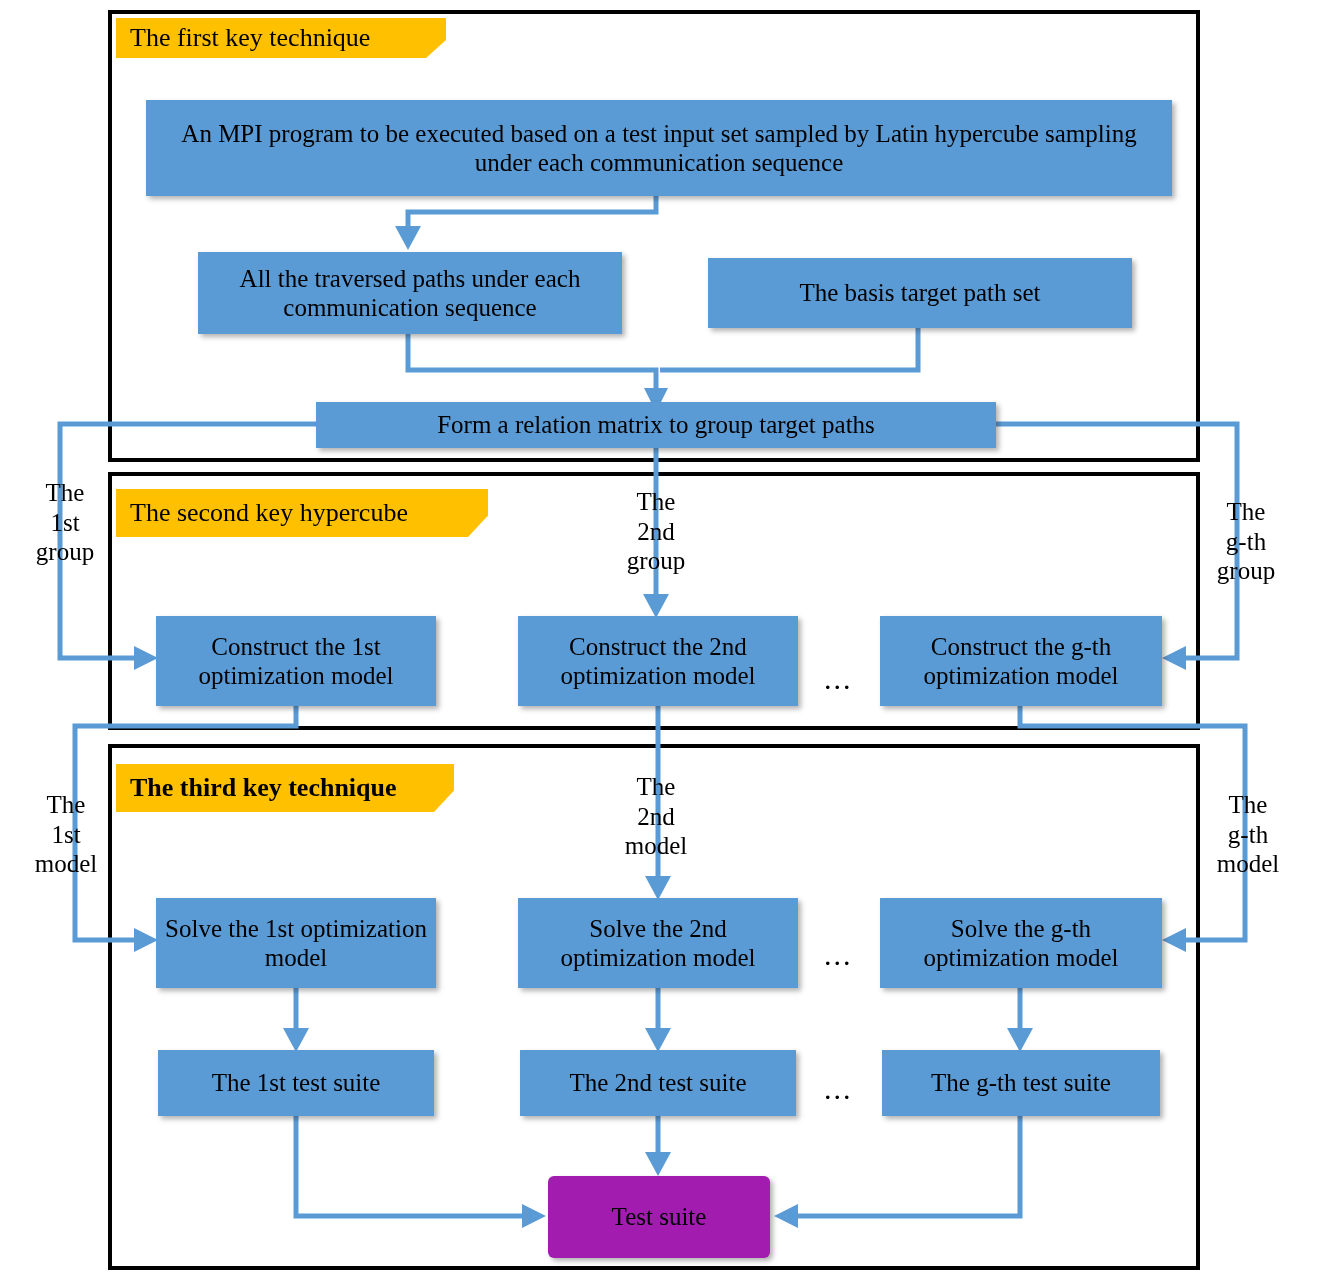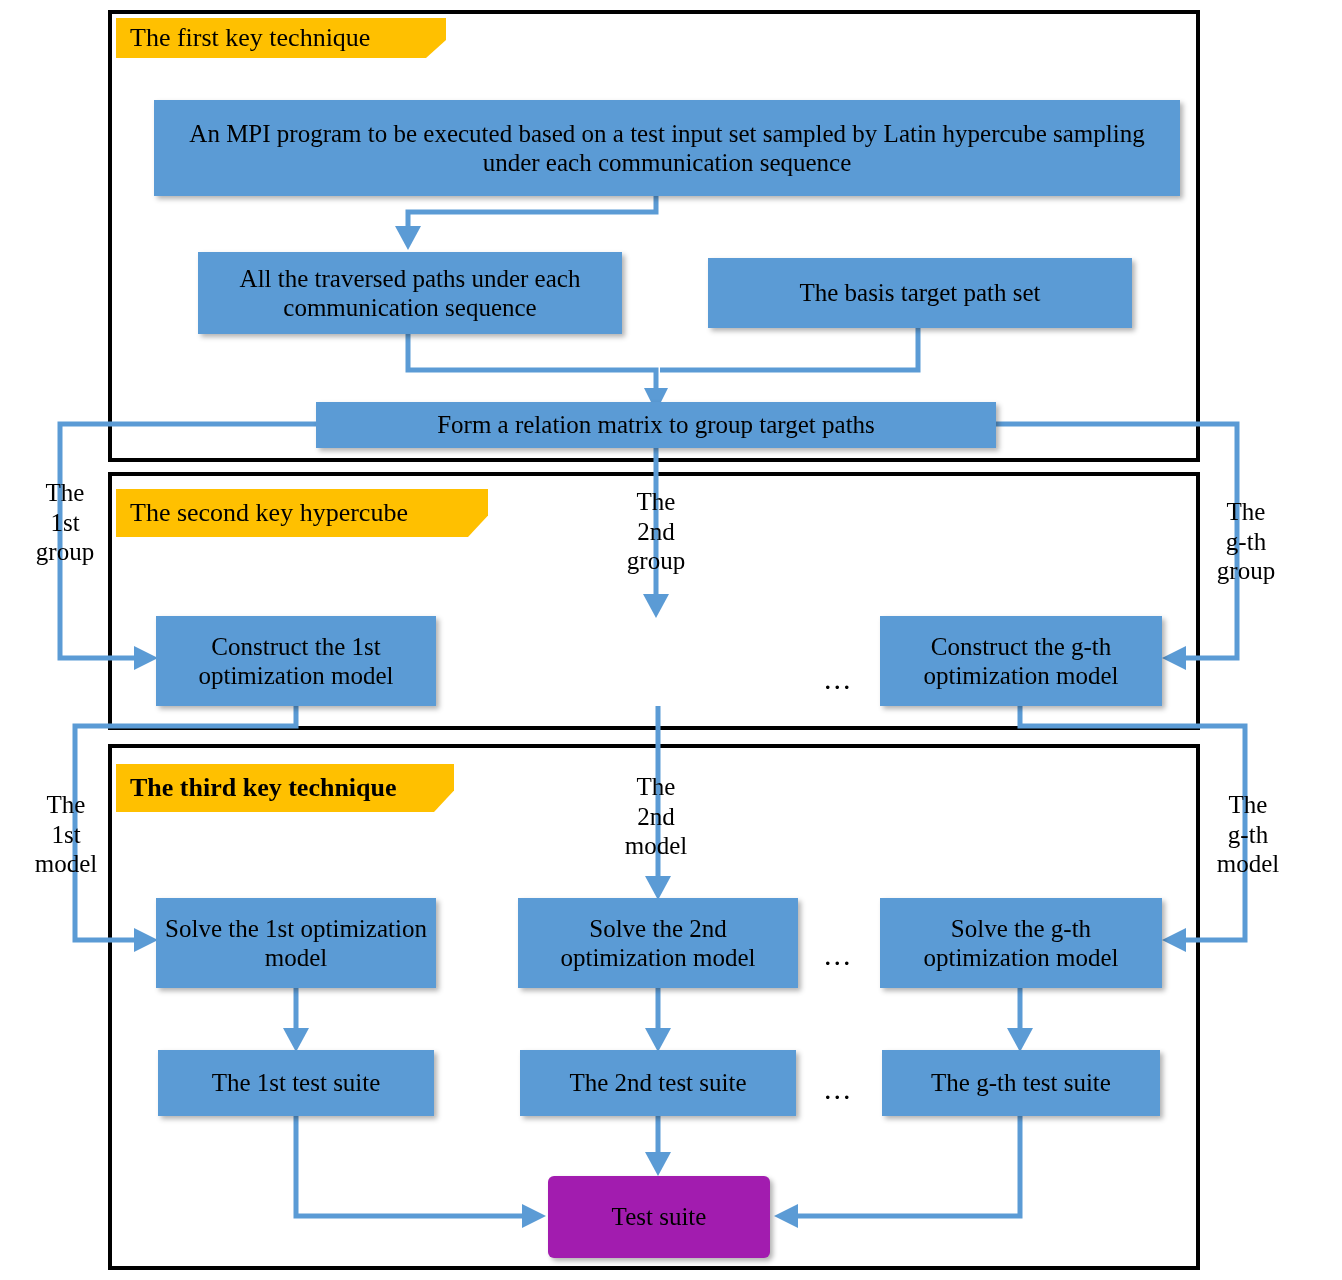--- a/index.html
+++ b/index.html
@@ -88,30 +88,31 @@
     <path class="ln" d="M1020,1116 L1020,1216 L792,1216"></path>
     <polygon class="ar" points="774,1216 798,1204 798,1228"></polygon>
   </svg>
 
   <div class="banner" style="left:116px;top:18px;width:330px;height:40px;">The first key technique</div>
 
   <div class="banner" style="left:116px;top:489px;width:372px;height:48px;">The second key hypercube</div>
 
   <div class="banner" style="left:116px;top:764px;width:338px;height:48px;font-weight:bold;">The third key technique</div>
 
-  <div class="nbox" style="left:146px;top:100px;width:1026px;height:96px;padding:0 28px;margin-left:8px;">An MPI  program to be executed based on a test input set sampled by Latin hypercube sampling under each communication sequence</div>
+  <div class="nbox" style="left:146px;top:100px;width:1026px;height:96px;padding:0 28px;">An MPI  program to be executed based on a test input set sampled by Latin hypercube sampling under each communication sequence</div>
 
   <div class="nbox" style="left:198px;top:252px;width:424px;height:82px;">All the traversed paths under each communication sequence</div>
 
   <div class="nbox" style="left:708px;top:258px;width:424px;height:70px;">The basis target path set</div>
 
   <div class="nbox" style="left:316px;top:402px;width:680px;height:46px;">Form a relation matrix to group target paths</div>
 
   <div class="nbox" style="left:156px;top:616px;width:280px;height:90px;">Construct the 1st optimization model</div>
 
+  <div class="nbox" style="left:518px;top:616px;width:280px;height:90px;">Construct the 2nd optimization model</div>
 
   <div class="nbox" style="left:880px;top:616px;width:282px;height:90px;">Construct the g-th optimization model</div>
 
   <div class="dots" style="left:824px;top:664px;">...</div>
 
   <div class="nbox" style="left:156px;top:898px;width:280px;height:90px;">Solve the 1st optimization model</div>
 
   <div class="nbox" style="left:518px;top:898px;width:280px;height:90px;">Solve the 2nd optimization model</div>
 
   <div class="nbox" style="left:880px;top:898px;width:282px;height:90px;">Solve the g-th optimization model</div>

